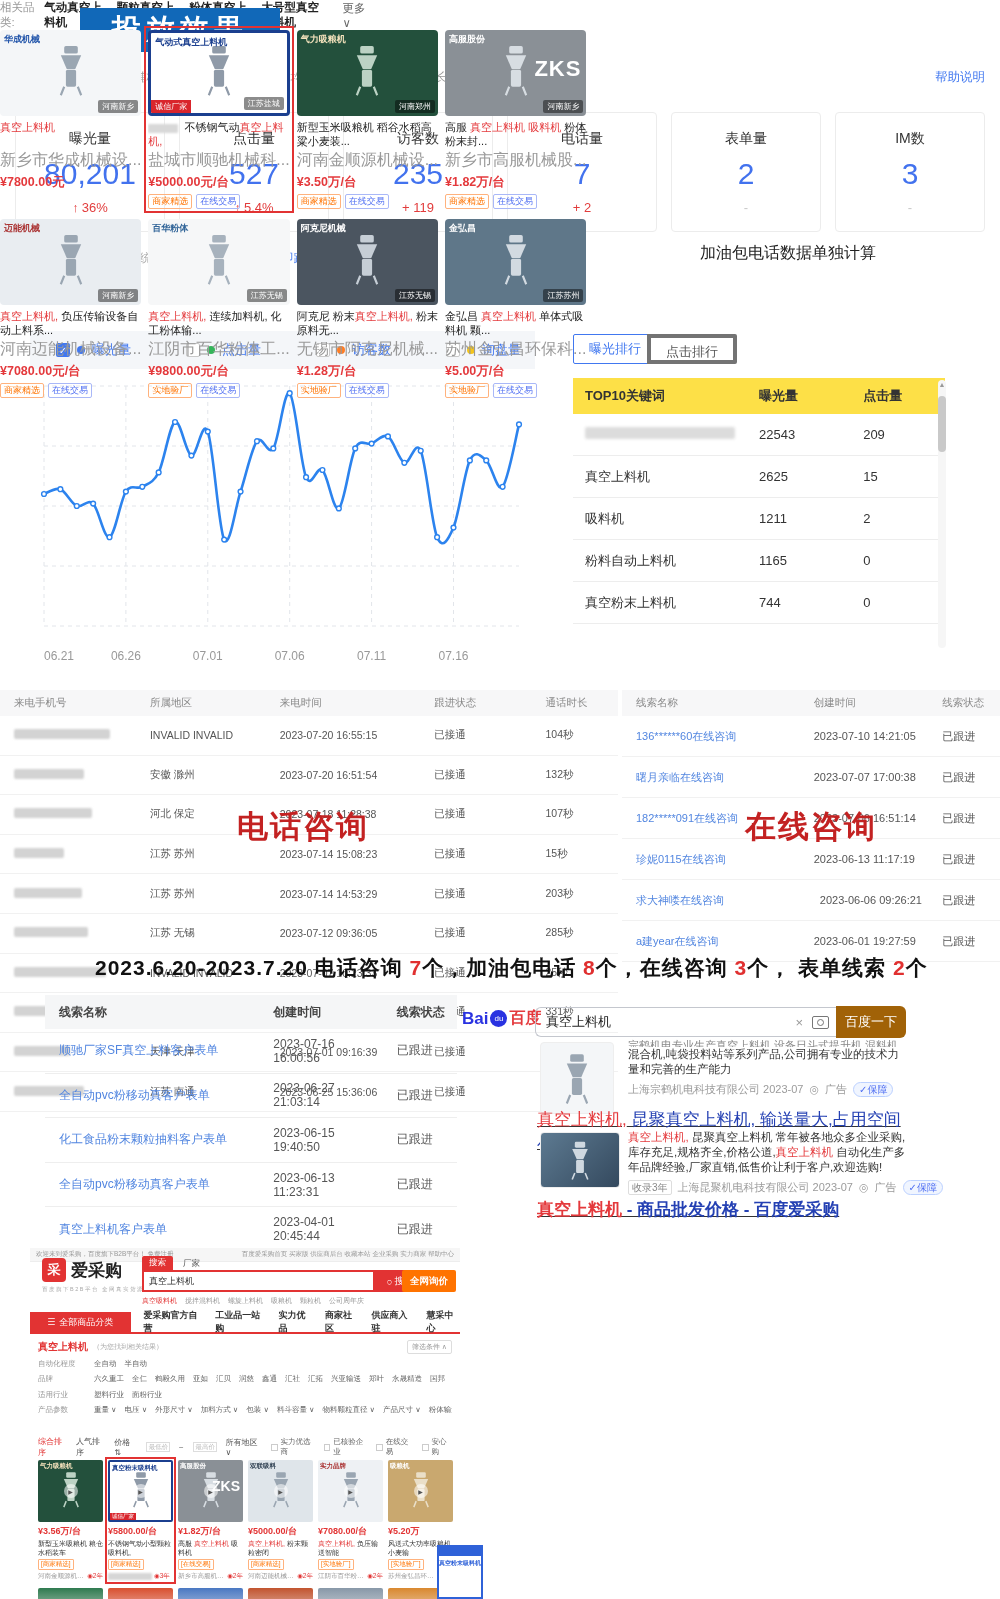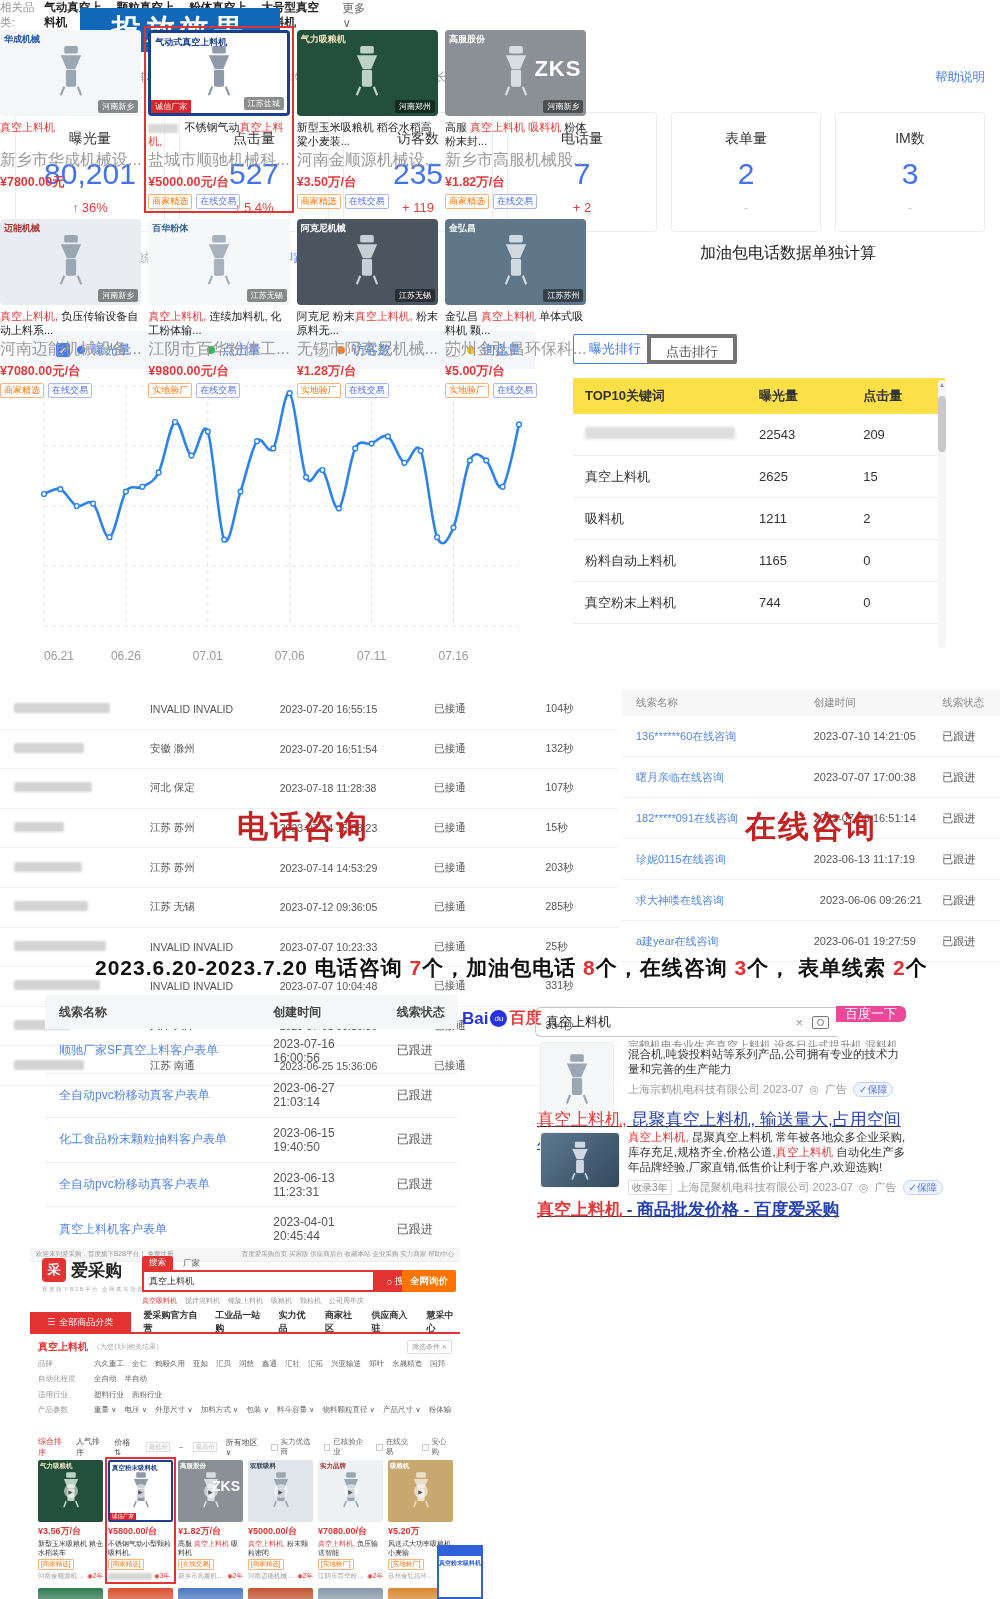--- a/index.html
+++ b/index.html
@@ -80,21 +80,21 @@
   .bd-logo{left:462px;top:1008px;display:flex;align-items:center;gap:2px;}
   .bd-bai{font-size:17px;font-weight:bold;color:#2932e1;}
   .bd-du{width:17px;height:17px;border-radius:50%;background:#2932e1;color:#fff;font-size:8px;display:flex;
     align-items:center;justify-content:center;}
   .bd-brand{font-size:16px;font-weight:bold;color:#e4393c;}
   .bd-search{left:535px;top:1007px;width:302px;height:30px;border:1px solid #c4c7ce;border-right:none;
     border-radius:6px 0 0 6px;display:flex;align-items:center;box-sizing:border-box;padding:0 8px 0 10px;font-size:13px;color:#222;}
   .bd-x{margin-left:auto;color:#999;font-size:13px;cursor:pointer;}
   .bd-cam{width:15px;height:11px;border:1px solid #777;border-radius:2px;margin-left:9px;position:relative;cursor:pointer;}
   .bd-cam::after{content:"";position:absolute;left:4px;top:2px;width:5px;height:5px;border:1px solid #777;border-radius:50%;}
-  .bd-btn{left:836px;top:1006px;width:70px;height:16px;background:#ec4899;color:#fff;font-size:13px;border:none;
+  .bd-btn{left:836px;top:1006px;width:70px;height:32px;background:#a16207;color:#fff;font-size:13px;border:none;
     border-radius:0 6px 6px 0;display:flex;align-items:center;justify-content:center;cursor:pointer;}
   .bthumb{border:1px solid #eee;border-radius:4px;display:flex;align-items:center;justify-content:center;overflow:hidden;}
   .clipline{height:9px;overflow:hidden;font-size:11px;color:#888;}
   .bdesc{font-size:11.5px;color:#333;line-height:15px;}
   .bmeta{font-size:11px;color:#9b9b9b;display:flex;align-items:center;gap:6px;}
   .badge{font-size:10px;color:#4e6ef2;border:1px solid #bcd1ff;background:#f0f5ff;border-radius:8px;padding:0 5px;line-height:13px;}
   .graytag{font-size:10px;color:#888;border:1px solid #ddd;border-radius:2px;padding:0 3px;line-height:13px;}
   .btitle{font-size:17px;text-decoration:underline;cursor:pointer;}
   .btitle span{color:#2440b3;}
   .btitle span.red{color:#e4393c;}
@@ -347,20 +347,27 @@
           <div class="kc3">0</div>
         </div>
       </div>
   </div>
   <div class="abs scroll">
     <span class="sarrow">▲</span>
     <span class="thumb"></span>
   </div>
 
   <div class="abs pht">
+    <div class="ft-head" id="ph-head">
+        <span style="width: 22%; padding-left: 14px; box-sizing: border-box;">来电手机号</span>
+        <span style="width: 21%; padding-left: 14px; box-sizing: border-box;">所属地区</span>
+        <span style="width: 25%; padding-left: 14px; box-sizing: border-box;">来电时间</span>
+        <span style="width: 18%; padding-left: 14px; box-sizing: border-box;">跟进状态</span>
+        <span style="width: 14%; padding-left: 14px; box-sizing: border-box;">通话时长</span>
+      </div>
     <div id="ph-rows">
         <div class="ft-row">
           <span style="width: 22%; padding-left: 14px; box-sizing: border-box;"><span class="blurbar" style="display: inline-block; width: 96px; height: 10px; filter: blur(1.2px); background: rgb(211, 211, 211);"></span></span>
           <span style="width: 21%; padding-left: 14px; box-sizing: border-box;">INVALID INVALID</span>
           <span style="width: 25%; padding-left: 14px; box-sizing: border-box;">2023-07-20 16:55:15</span>
           <span style="width: 18%; padding-left: 14px; box-sizing: border-box;">已接通</span>
           <span style="width: 14%; padding-left: 14px; box-sizing: border-box;">104秒</span>
         </div>
         <div class="ft-row">
           <span style="width: 22%; padding-left: 14px; box-sizing: border-box;"><span class="blurbar" style="display: inline-block; width: 70px; height: 10px; filter: blur(1.2px); background: rgb(211, 211, 211);"></span></span>
@@ -757,40 +764,40 @@
         <span class="acg-nav-i">商家社区</span>
         <span class="acg-nav-i">供应商入驻</span>
         <span class="acg-nav-i">慧采中心</span>
       </div>
     <div class="acg-res">
       <span class="acg-kw">真空上料机</span>
       <span class="acg-cnt">（为您找到相关结果）</span>
       <span class="acg-fchip">筛选条件 ∧</span>
     </div>
     <div class="acg-filters" id="acg-filters">
+        <div class="acg-frow">
+          <span class="acg-flabel">自动化程度</span>
+          <span class="acg-fv">全自动</span>
+          <span class="acg-fv">半自动</span>
+        </div>
         <div class="acg-frow">
           <span class="acg-flabel">品牌</span>
           <span class="acg-fv">六久重工</span>
           <span class="acg-fv">全仁</span>
           <span class="acg-fv">鹤毅久用</span>
           <span class="acg-fv">亚如</span>
           <span class="acg-fv">汇贝</span>
           <span class="acg-fv">润慈</span>
           <span class="acg-fv">鑫通</span>
           <span class="acg-fv">汇社</span>
           <span class="acg-fv">汇拓</span>
           <span class="acg-fv">兴亚输送</span>
           <span class="acg-fv">郑叶</span>
           <span class="acg-fv">永晟精造</span>
           <span class="acg-fv">国邦</span>
-        </div>
-        <div class="acg-frow">
-          <span class="acg-flabel">自动化程度</span>
-          <span class="acg-fv">全自动</span>
-          <span class="acg-fv">半自动</span>
         </div>
         <div class="acg-frow">
           <span class="acg-flabel">适用行业</span>
           <span class="acg-fv">塑料行业</span>
           <span class="acg-fv">面粉行业</span>
         </div>
         <div class="acg-frow">
           <span class="acg-flabel">产品参数</span>
           <span class="acg-fv">重量 ∨</span>
           <span class="acg-fv">电压 ∨</span>

